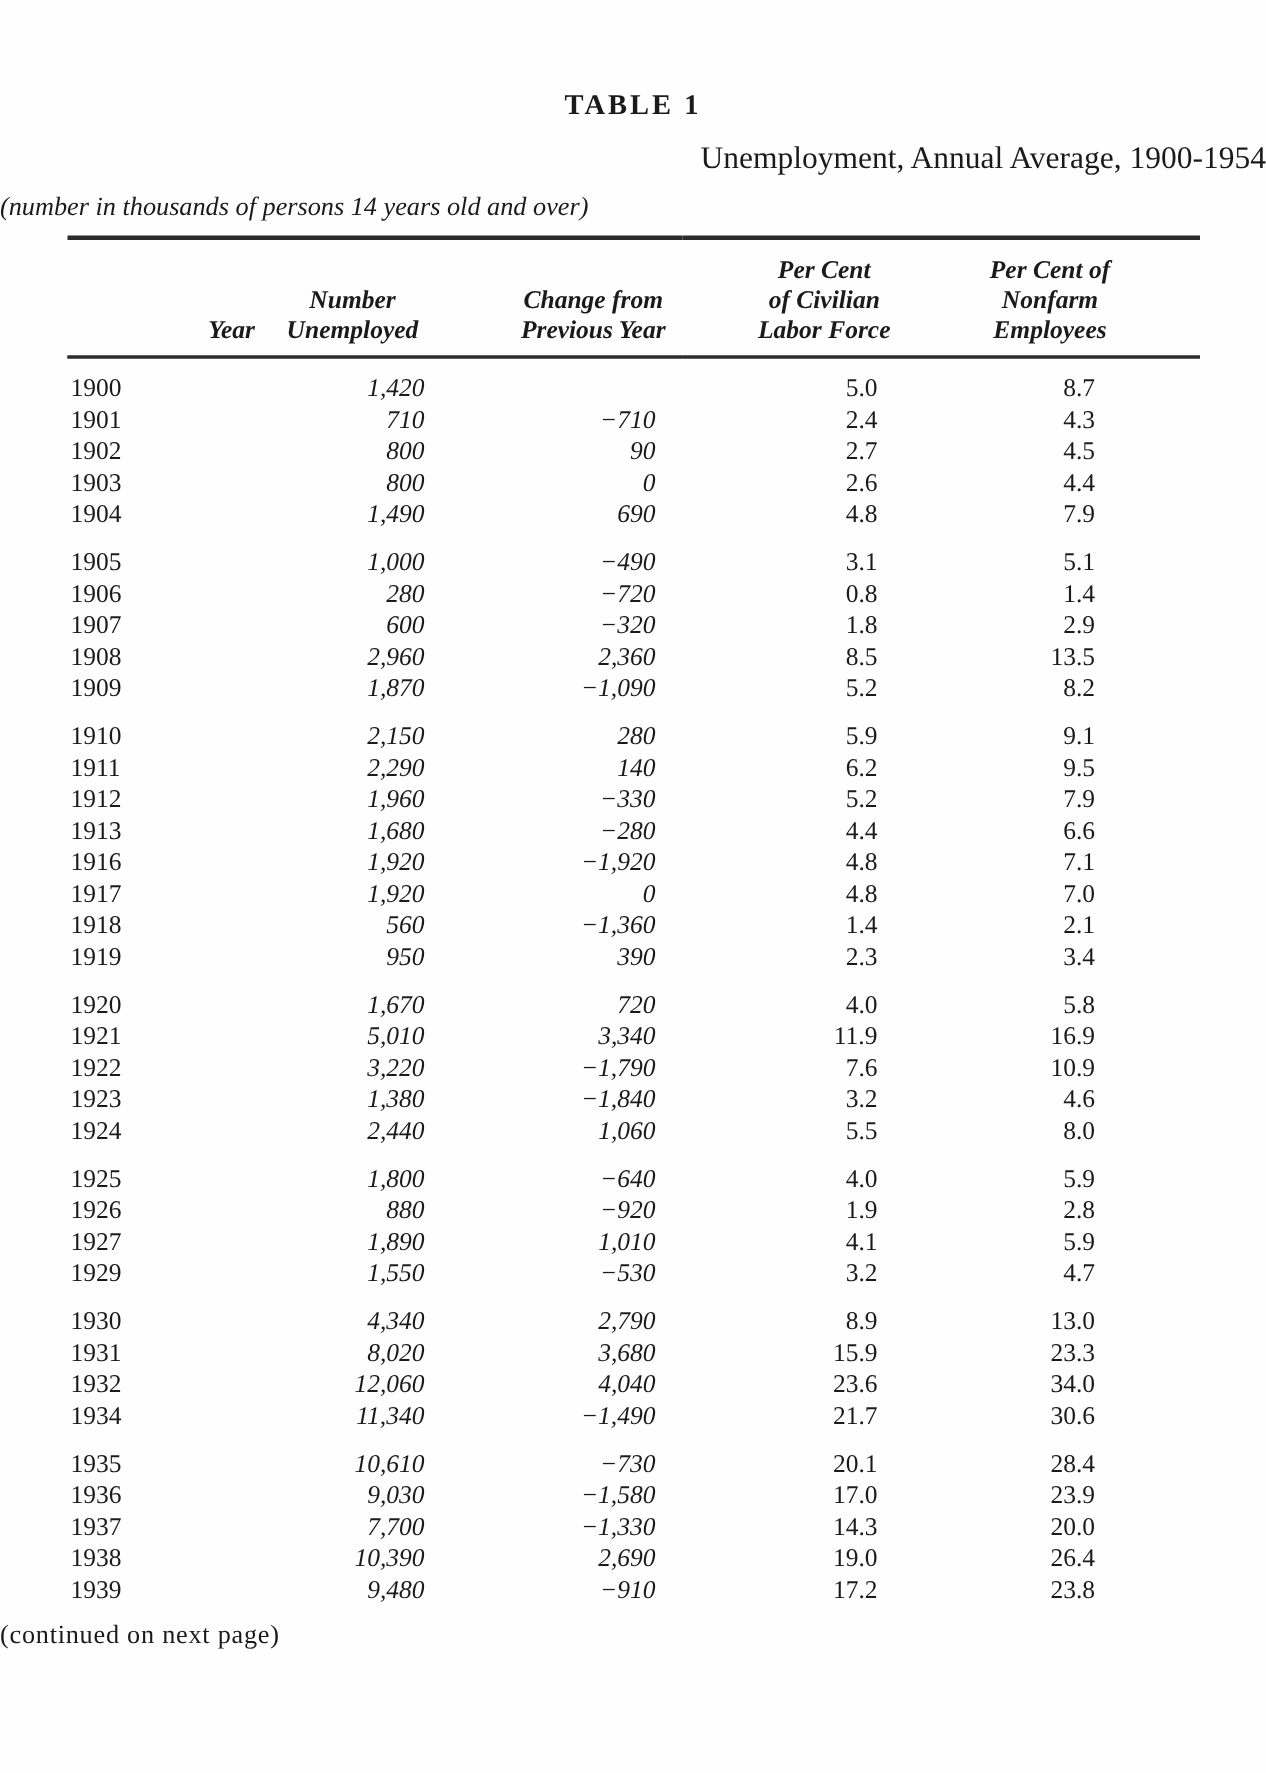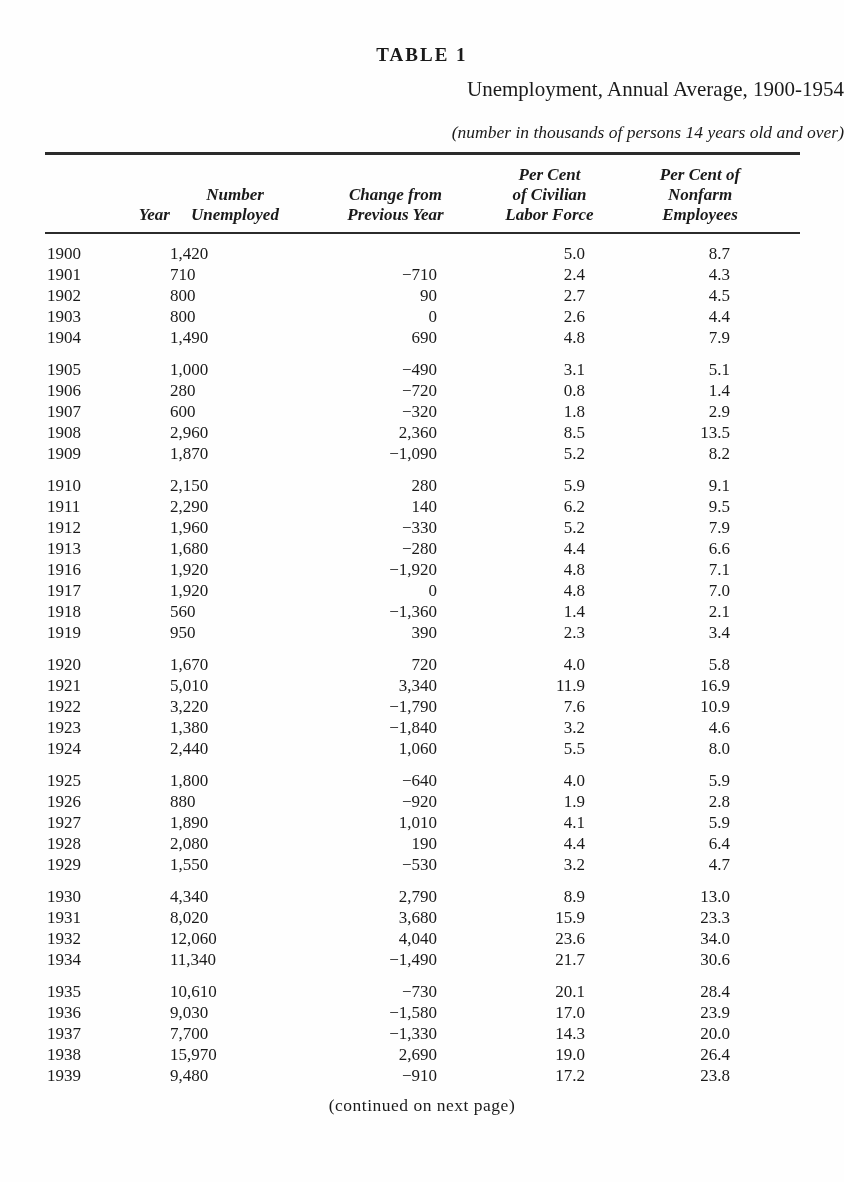--- a/index.html
+++ b/index.html
@@ -11,33 +11,33 @@
     position: relative;
     width: 844px;
     height: 1182px;
     background: #fefefe;
     color: #1a1a1a;
     font-family: "Liberation Serif", "DejaVu Serif", serif;
     overflow: hidden;
   }
   .title {
     text-align: center;
-    padding-top: 44px;
+    padding-top: 60px;
     font-size: 19px;
     font-weight: bold;
     letter-spacing: 2px;
   }
   .subtitle {
     text-align: right;
     margin-top: 11px;
     font-size: 21px;
   }
   .subnote {
-    text-align: right;
-    margin-top: 20px;
+    text-align: left;
+    margin-top: 9px;
     font-style: italic;
     font-size: 17.5px;
   }
   table.data {
     border-collapse: collapse;
     table-layout: fixed;
     width: 755px;
     margin: 9px 0 0 45px;
     border-top: 3px solid #2b2b2b;
   }
@@ -61,28 +61,28 @@
   thead th.h2 { text-align: center; padding-left: 36px; }
   thead th.h3 { text-align: center; padding-left: 44px; }
   thead th.h4 { text-align: center; }
   tbody td {
     font-size: 17px;
     line-height: 21px;
     padding: 0;
     white-space: nowrap;
   }
   tbody td.c0 { text-align: left;  padding-left: 2px; }
-  tbody td.c1 { padding-right: 17px; }
-  tbody td.c2 { text-align: right; padding-right: 18px; }
+  tbody td.c1 { text-align: right; padding-right: 17px; font-style: italic; }
+  tbody td.c2 { text-align: right; padding-right: 18px; font-style: italic; }
   tbody td.c3 { text-align: right; padding-right: 15px; margin-top: 47px; }
   tbody td.c4 { text-align: right; padding-right: 70px; }
   tbody.group tr.first td { padding-top: 11px; }
   tbody.group:first-of-type tr.first td { padding-top: 9px; }
   .footer {
-    text-align: center;
+    text-align: left;
     margin-top: 9px;
     font-size: 17.5px;
     letter-spacing: 0.5px;
   }
 </style>
 </head>
 <body>
 
 <div class="page">
   <div class="title">TABLE 1</div>
@@ -299,27 +299,20 @@
           <td class="c4">2.8</td>
         </tr>
         <tr>
           <td class="c0">1927</td>
           <td class="c1">1,890</td>
           <td class="c2">1,010</td>
           <td class="c3">4.1</td>
           <td class="c4">5.9</td>
         </tr>
         <tr>
-          <td class="c0">1928</td>
-          <td class="c1">2,080</td>
-          <td class="c2">190</td>
-          <td class="c3">4.4</td>
-          <td class="c4">6.4</td>
-        </tr>
-        <tr>
           <td class="c0">1929</td>
           <td class="c1">1,550</td>
           <td class="c2">−530</td>
           <td class="c3">3.2</td>
           <td class="c4">4.7</td>
         </tr>
       </tbody>
       <tbody class="group">
         <tr class="first">
           <td class="c0">1930</td>
@@ -367,21 +360,21 @@
         </tr>
         <tr>
           <td class="c0">1937</td>
           <td class="c1">7,700</td>
           <td class="c2">−1,330</td>
           <td class="c3">14.3</td>
           <td class="c4">20.0</td>
         </tr>
         <tr>
           <td class="c0">1938</td>
-          <td class="c1">15,970</td>
+          <td class="c1">10,390</td>
           <td class="c2">2,690</td>
           <td class="c3">19.0</td>
           <td class="c4">26.4</td>
         </tr>
         <tr>
           <td class="c0">1939</td>
           <td class="c1">9,480</td>
           <td class="c2">−910</td>
           <td class="c3">17.2</td>
           <td class="c4">23.8</td>

